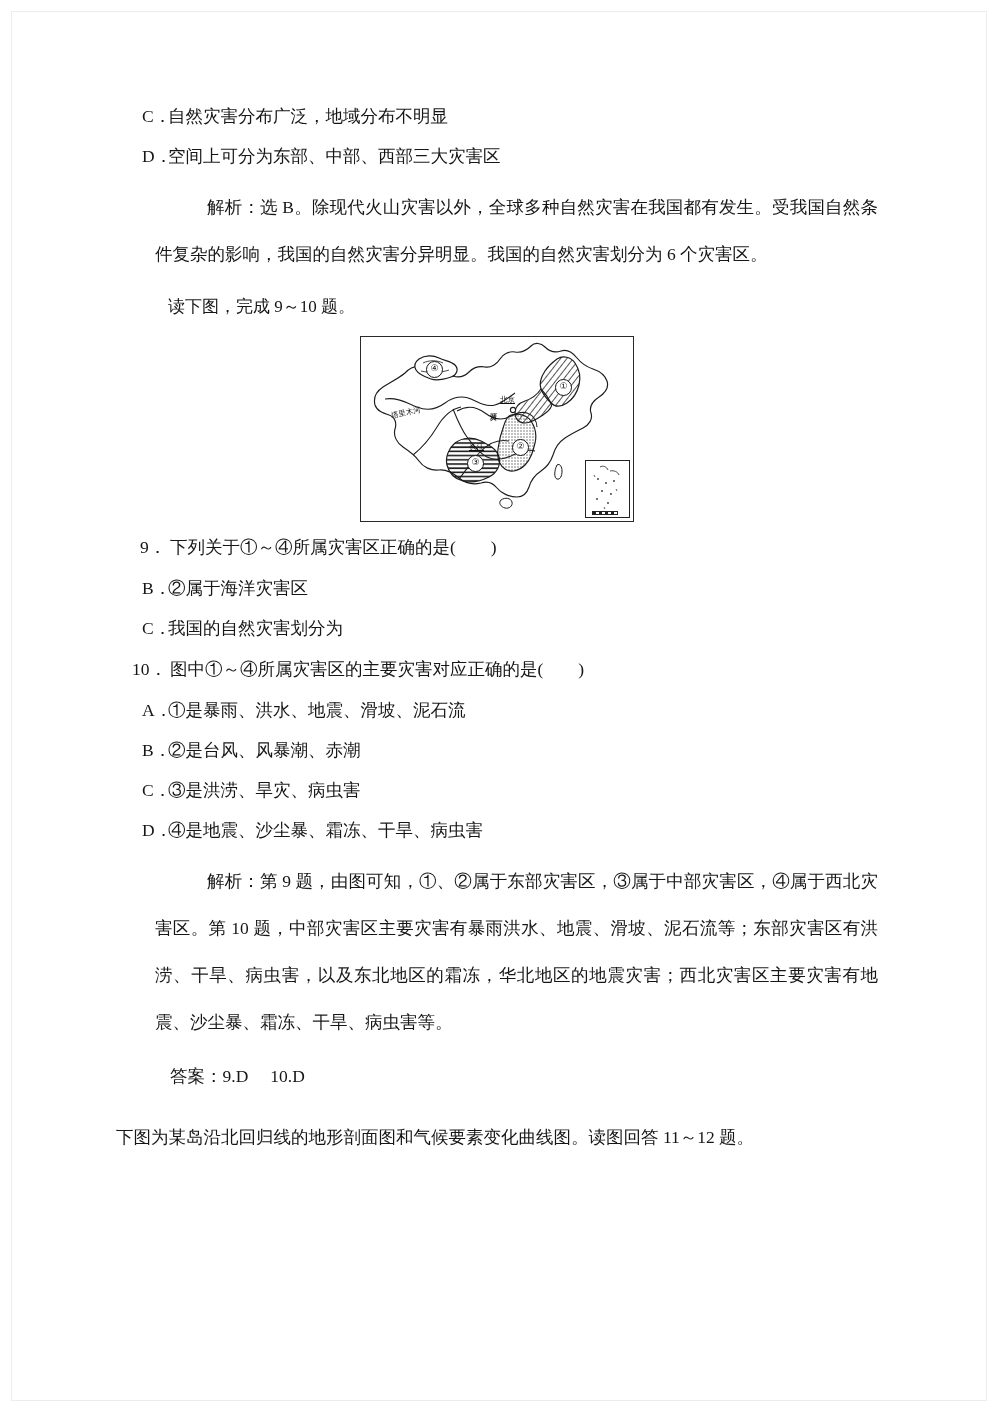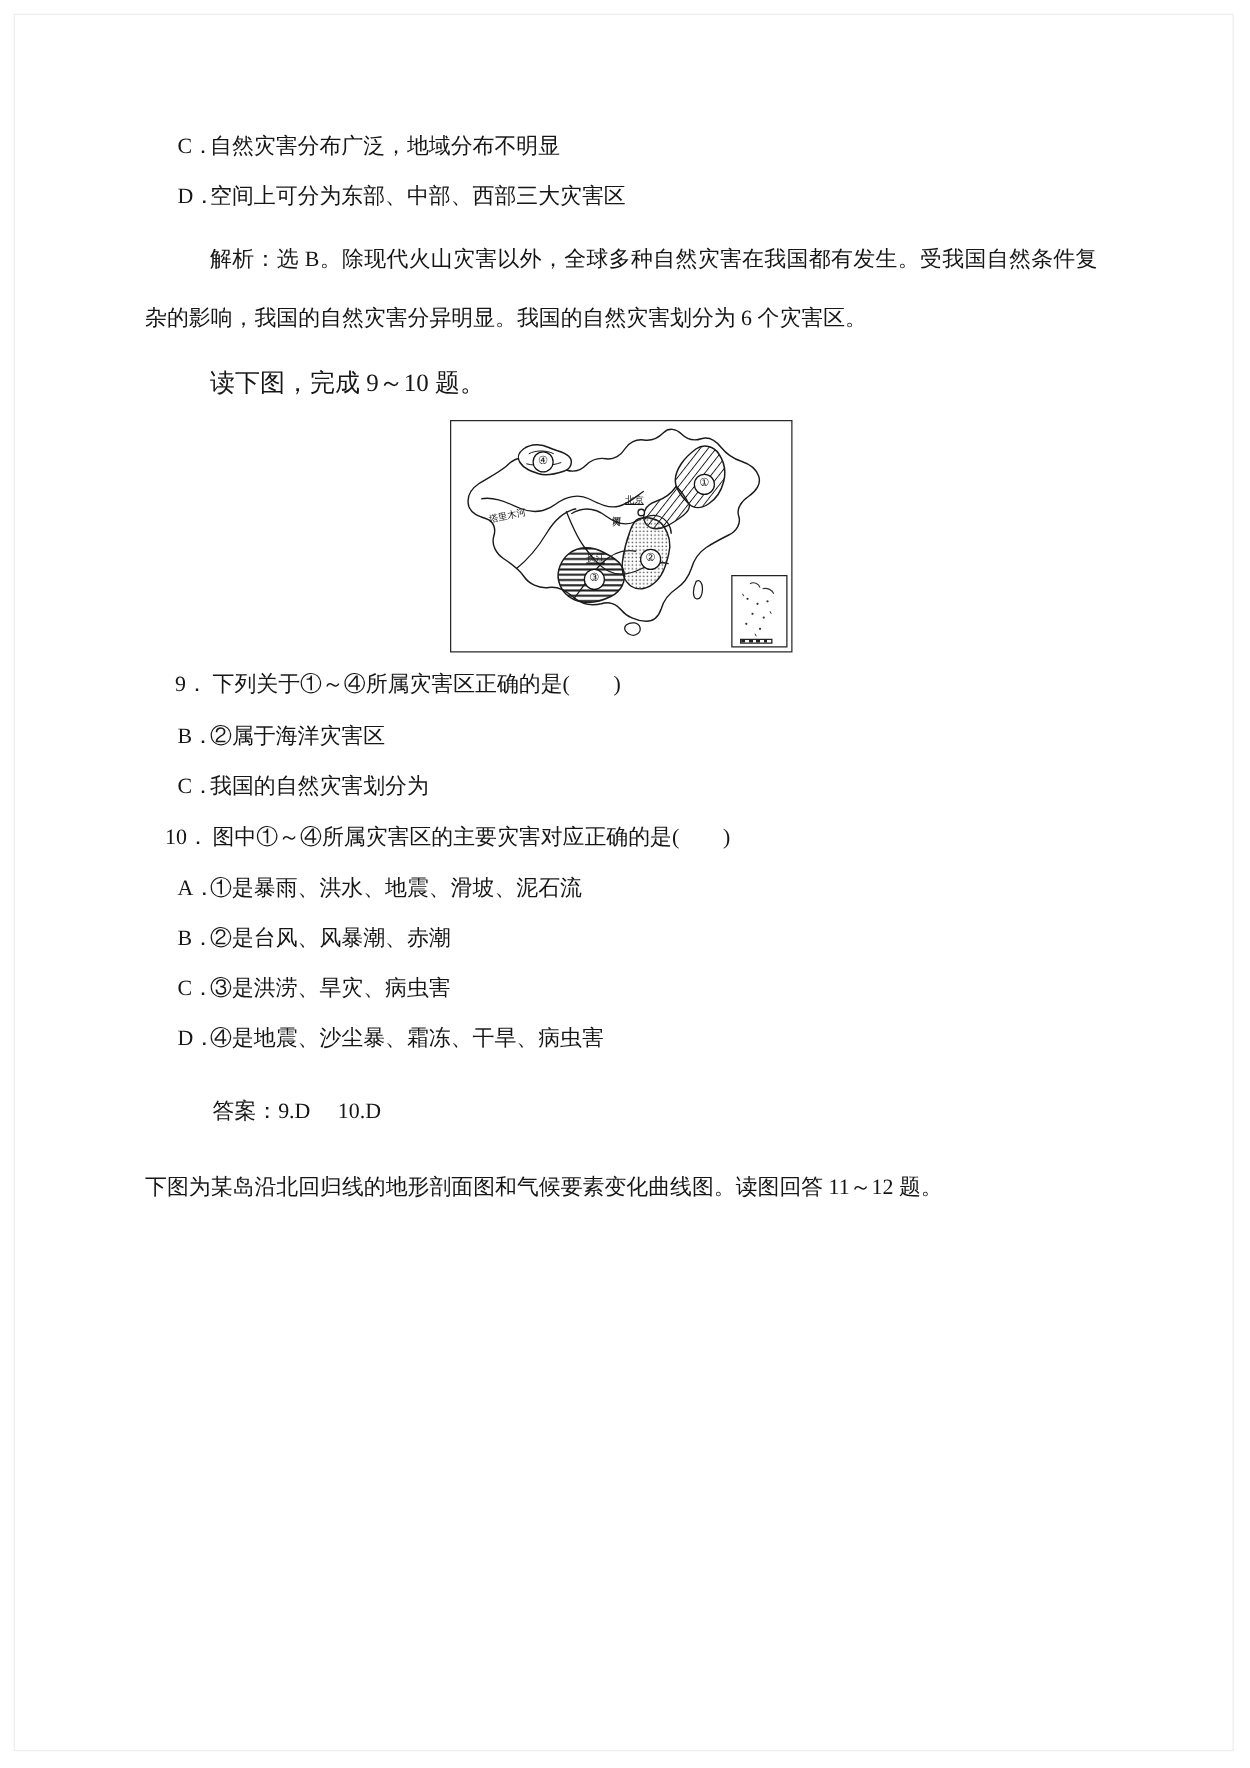--- a/index.html
+++ b/index.html
@@ -57,24 +57,24 @@
     width: 30px;
   }
   .qline.wide .num { margin-left: -38px; width: 38px; }
 
   .para {
     font-size: 17.5px;
     line-height: 47px;
     text-align: justify;
     text-justify: inter-ideograph;
   }
-  .para.indent { text-indent: 52px; }
+  .para.indent { text-indent: 52px; margin-left: 39px; }
 
   .prompt {
-    font-size: 20px;
+    font-size: 17px;
     line-height: 42px;
     padding-left: 52px;
     white-space: nowrap;
   }
   .tail {
     font-size: 17.5px;
     line-height: 44px;
     white-space: nowrap;
   }
   .answer {
@@ -316,20 +316,21 @@
   </div>
   <div class="opt">
     <span class="mk">C．</span><span>③是洪涝、旱灾、病虫害</span>
   </div>
   <div class="opt">
     <span class="mk">D．</span><span>④是地震、沙尘暴、霜冻、干旱、病虫害</span>
   </div>
 
   <div class="spacer-sm"></div>
 
+  <div class="para indent">解析：第 9 题，由图可知，①、②属于东部灾害区，③属于中部灾害区，④属于西北灾害区。第 10 题，中部灾害区主要灾害有暴雨洪水、地震、滑坡、泥石流等；东部灾害区有洪涝、干旱、病虫害，以及东北地区的霜冻，华北地区的地震灾害；西北灾害区主要灾害有地震、沙尘暴、霜冻、干旱、病虫害等。</div>
 
   <div class="spacer-sm"></div>
 
   <div class="answer">
     <span>答案：</span><span>9.D</span><span class="gap"></span><span>10.D</span>
   </div>
 
   <div class="spacer-md"></div>
 
   <div class="tail">下图为某岛沿北回归线的地形剖面图和气候要素变化曲线图。读图回答 11～12 题。</div>

